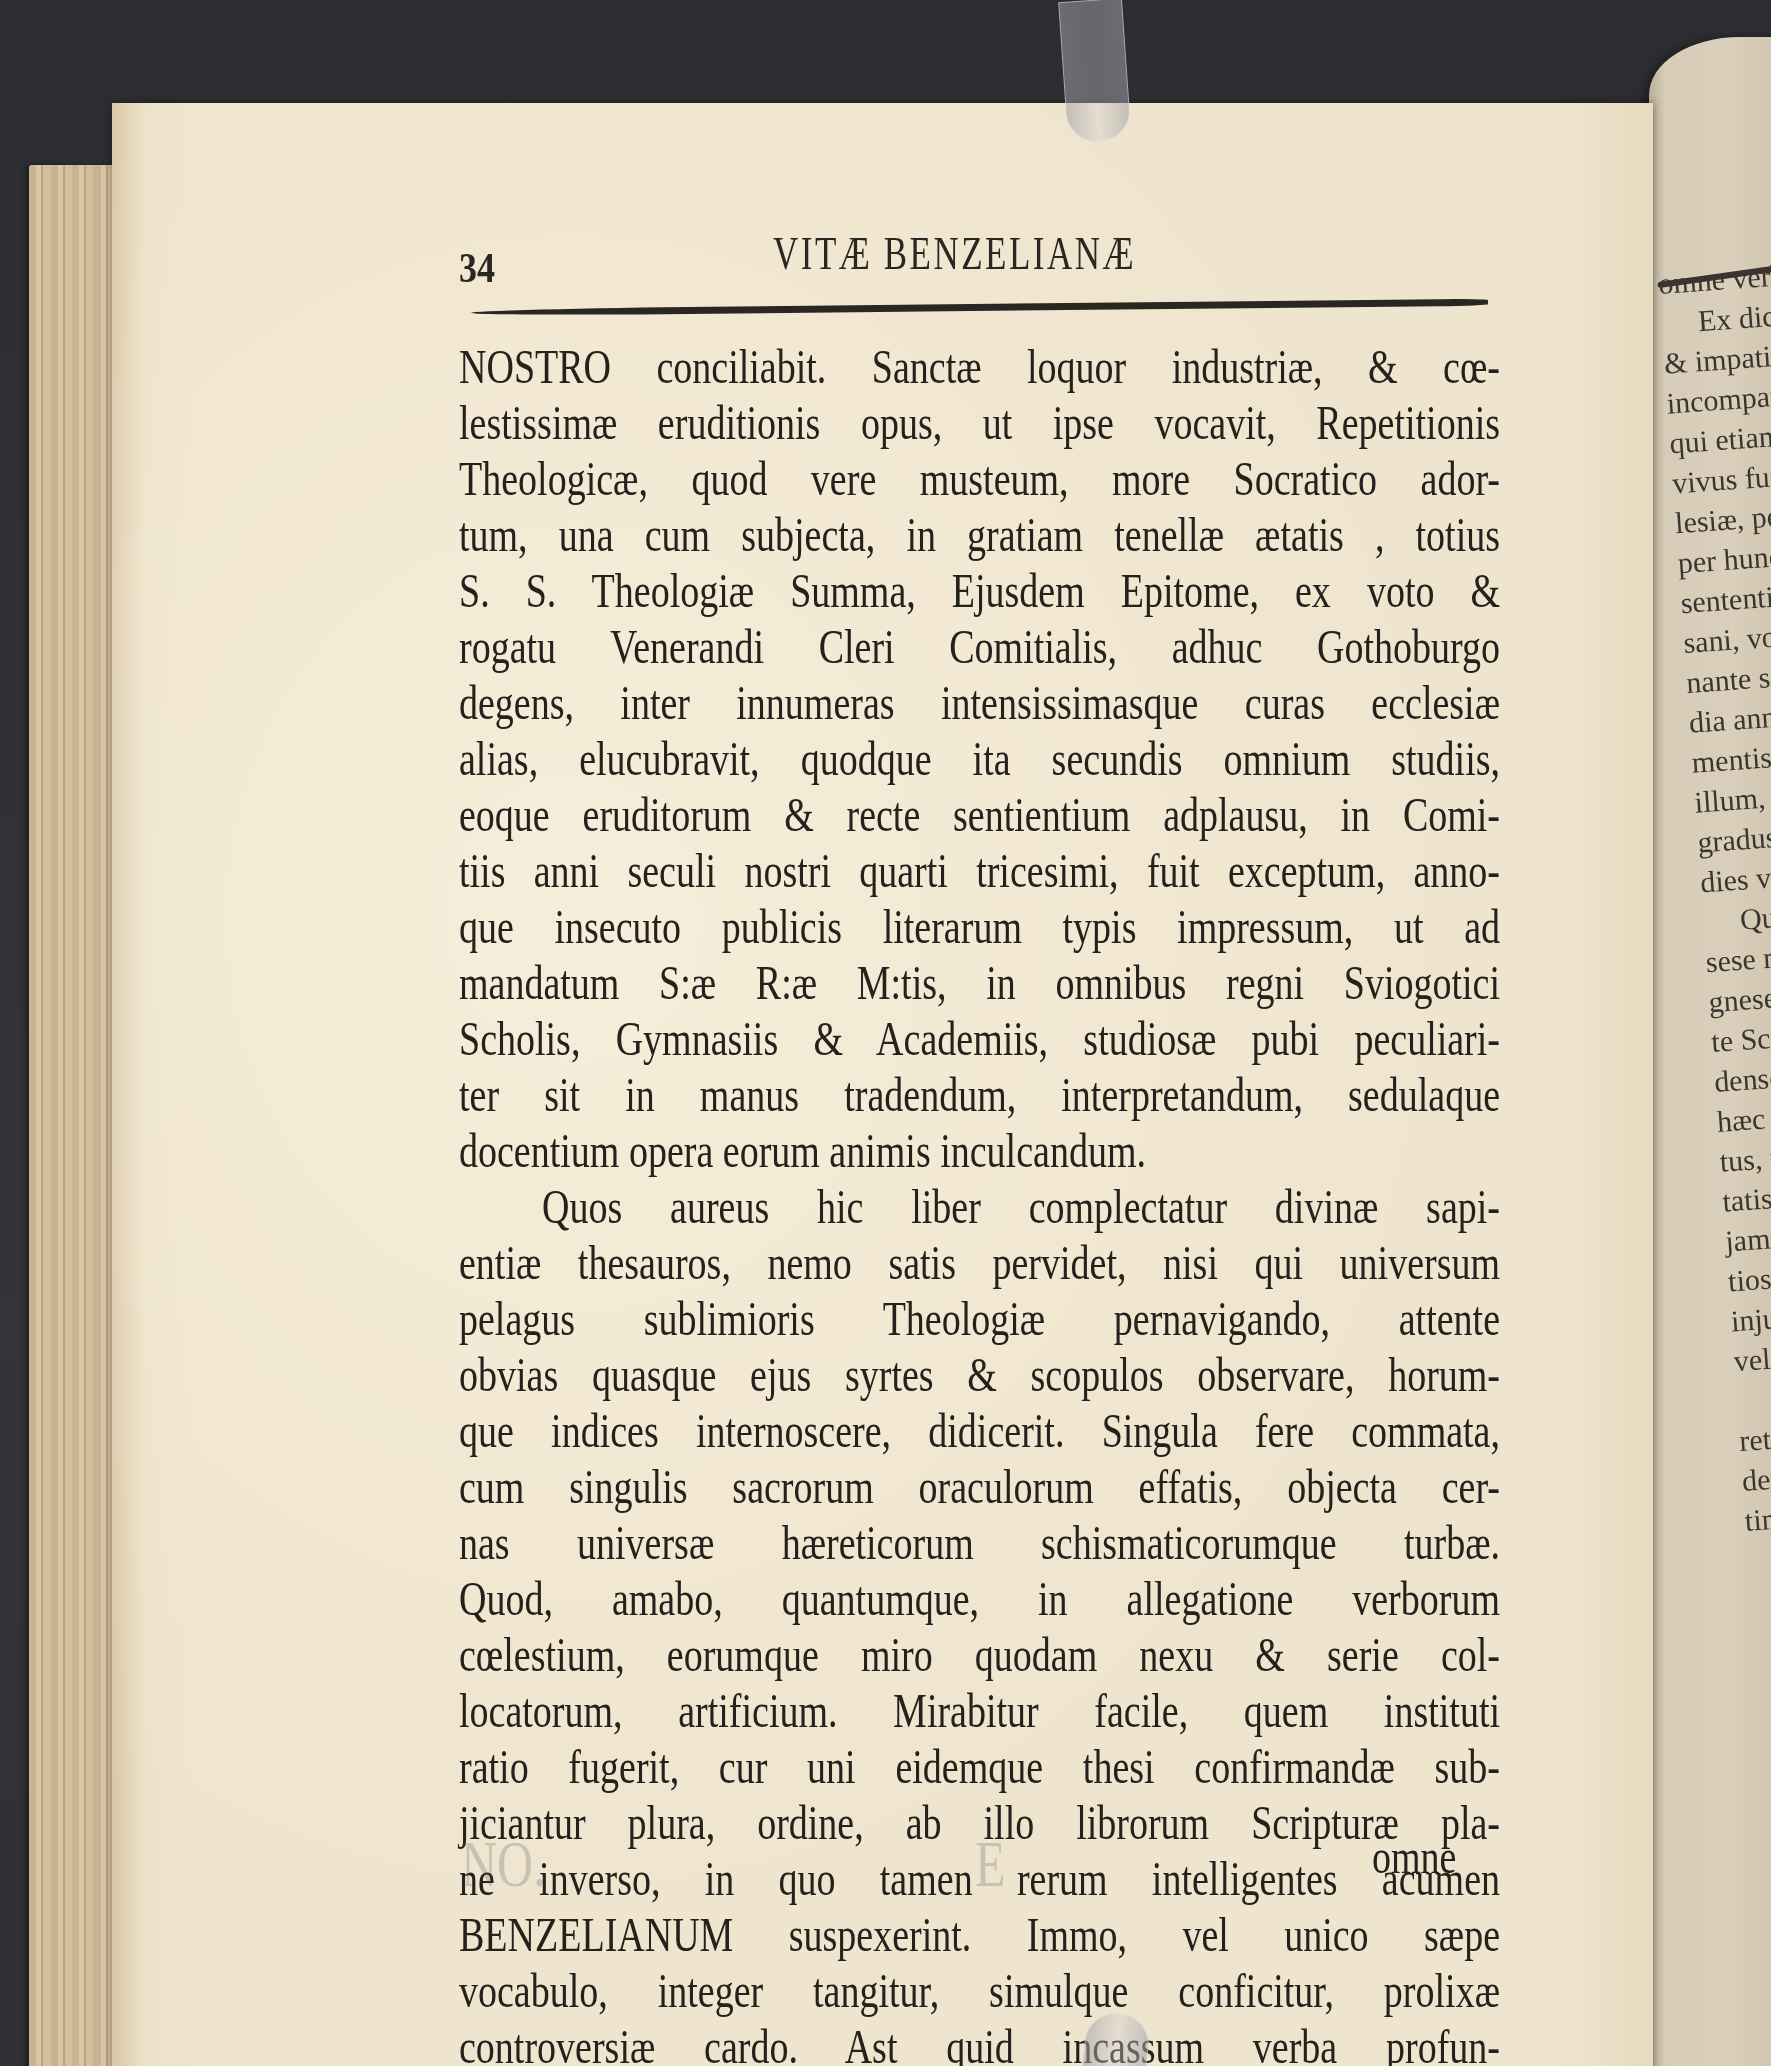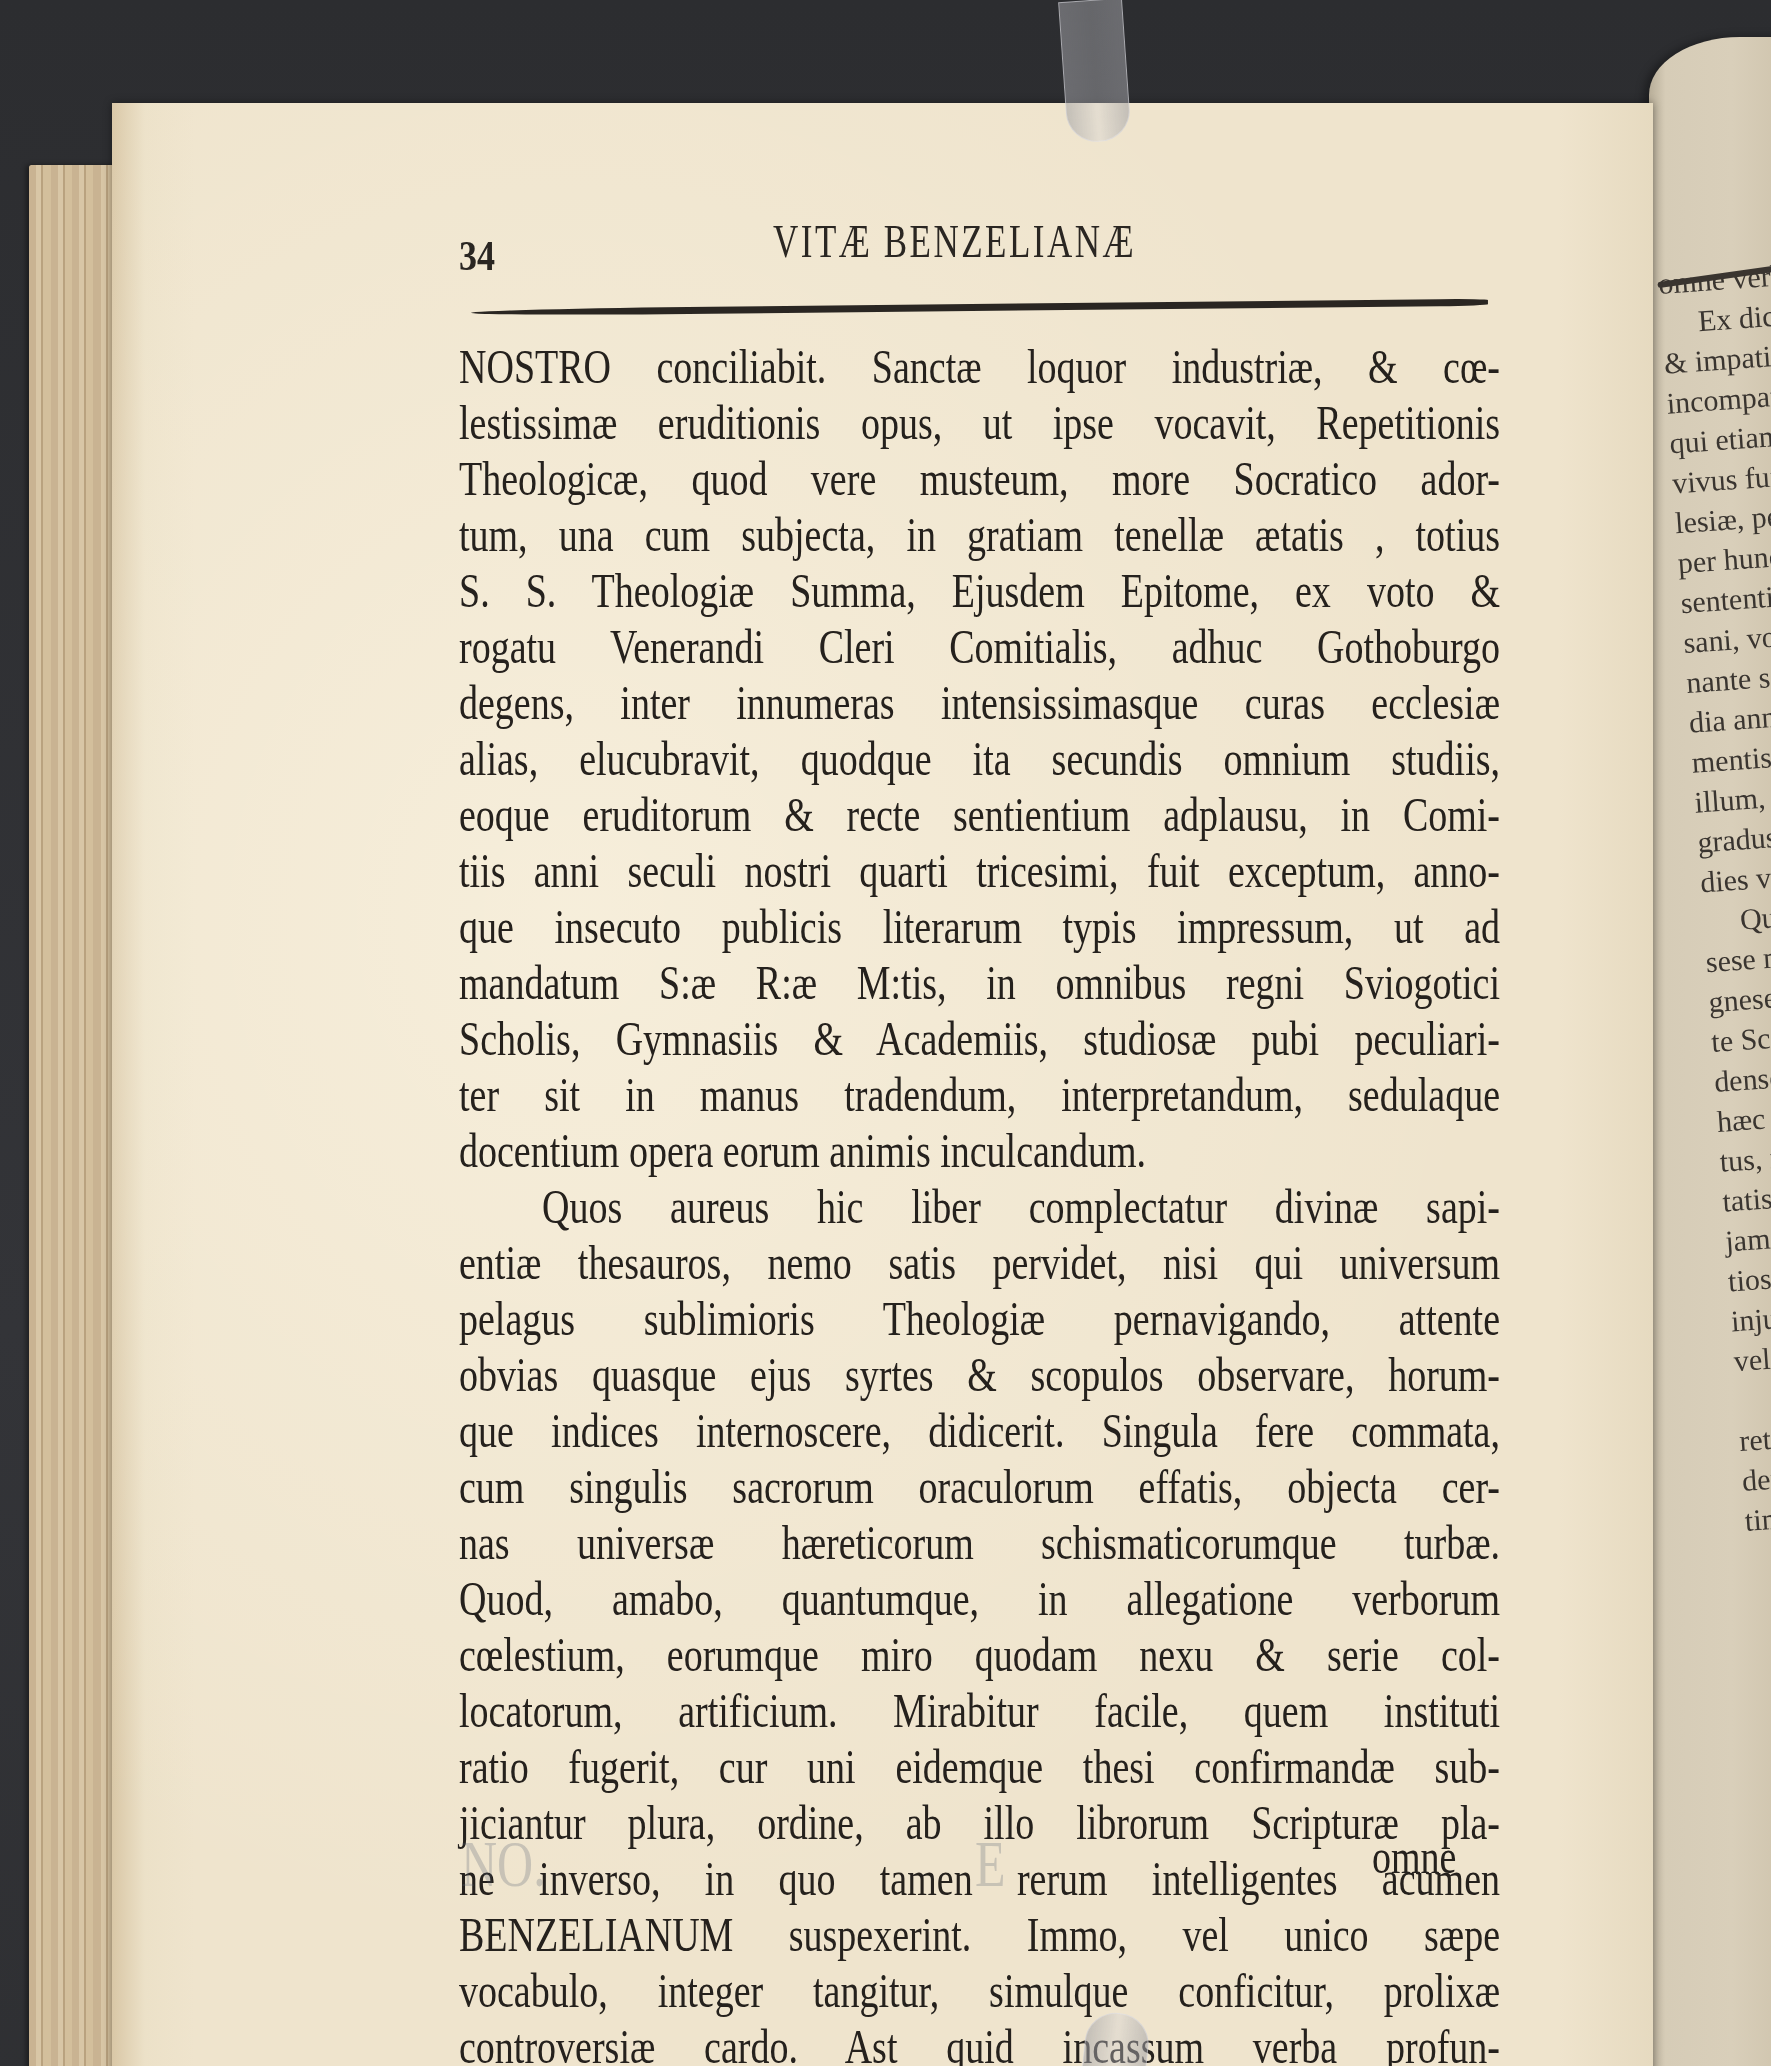--- a/index.html
+++ b/index.html
@@ -40,21 +40,21 @@
   
   .weight {
     position: absolute; width: 62px;
     background: linear-gradient(90deg, rgba(160,160,165,.55), rgba(210,210,215,.35) 50%, rgba(160,160,165,.55));
     border: 0.8px solid rgba(230,230,235,.5);
   }
   .weight.top { left: 1058px; top: 0; height: 140px; border-radius: 0 0 31px 31px; transform: rotate(-4deg); transform-origin: top; }
   .weight.bottom { left: 1066px; top: 2012px; height: 207px; border-radius: 31px 31px 0 0; transform: rotate(6deg); transform-origin: bottom; }
 
   .running-head {
-    position: absolute; left: 459px; top: 223px; width: 992px; height: 50px;
+    position: absolute; left: 459px; top: 235px; width: 992px; height: 50px;
   }
   .page-number {
     position: absolute; left: 0; top: 12.4px;
     font-size: 36px; font-weight: bold; color: #2a2622;
     transform: scaleY(1.15);
   }
   .header-title {
     position: absolute; left: 314px; top: 0;
     font-size: 35px; color: #2a2622; letter-spacing: 2.5px;
     transform: scaleY(1.3);

